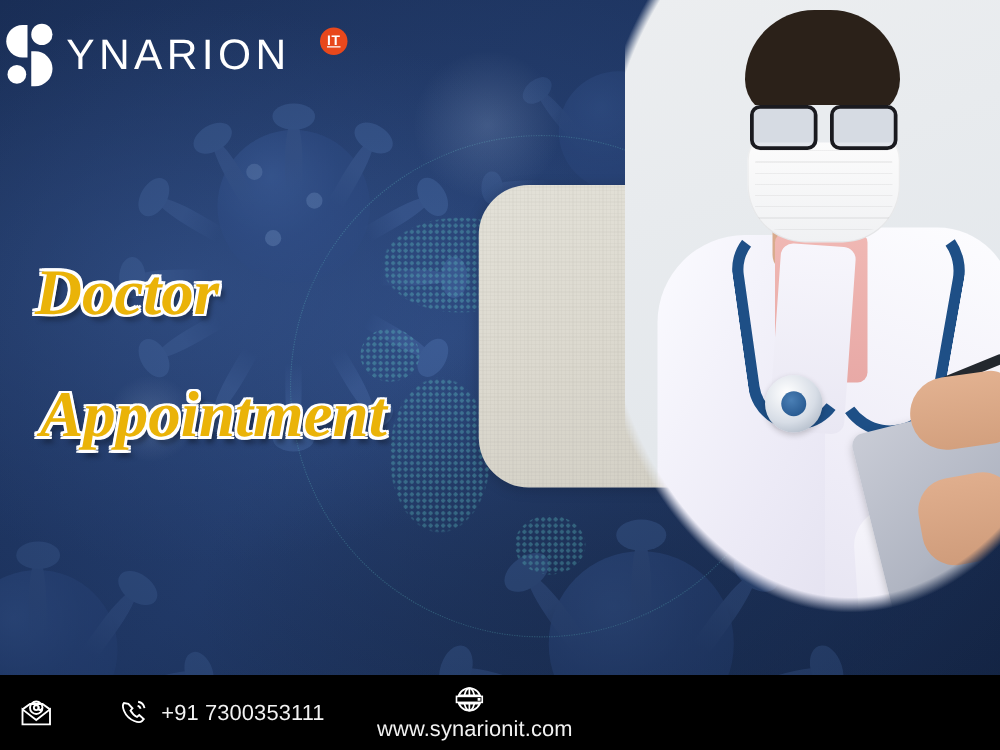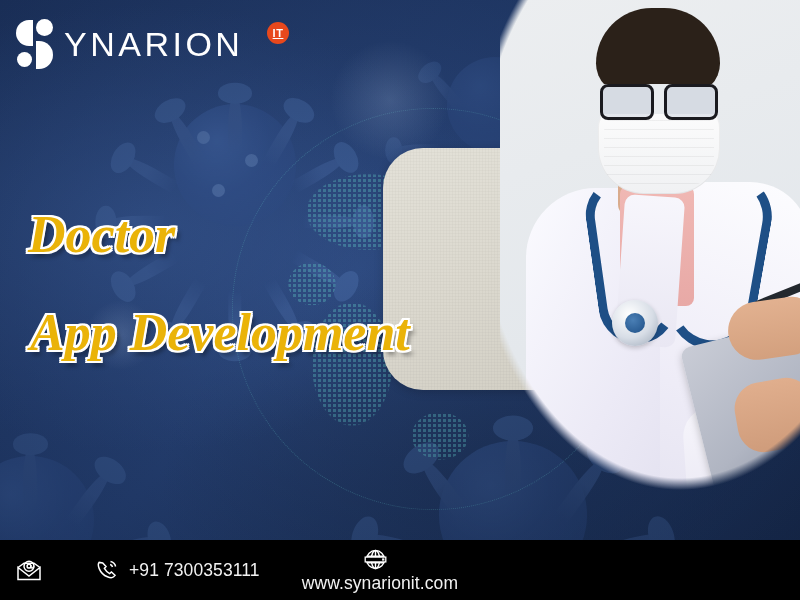--- a/index.html
+++ b/index.html
@@ -103,21 +103,21 @@
 
   .bokeh {
     position: absolute;
     border-radius: 50%;
     background: radial-gradient(circle, rgba(180,205,245,.22) 0%, rgba(180,205,245,0) 70%);
   }
 
   
   .logo {
     position: absolute;
-    left: 16px;
+    left: 5px;
     top: 8px;
     height: 72px;
     display: flex;
     align-items: center;
   }
   .logo-mark {
     position: relative;
     width: 46px;
     height: 56px;
     margin-right: 2px;
@@ -502,21 +502,21 @@
       <div class="lm-bot-half"></div>
     </div>
     <div class="logo-text">
       <div class="logo-word">YNARION</div>
       <div class="it-badge">IT</div>
     </div>
   </div>
 
   <div class="headline">
     <div class="hl-line l1">Doctor</div>
-    <div class="hl-line l3">App Development</div>
+    <div class="hl-line l2">Appointment</div>
   </div>
 
   <div class="footer">
 
     <div class="fitem f-mail">
       <span class="ficon">
         <svg width="26" height="22" viewBox="0 0 26 22" fill="none" stroke="#ffffff" stroke-width="1.5">
           <path d="M2 8.5 L13 17 L24 8.5 L24 20.5 L2 20.5 Z"></path>
           <path d="M2 8.5 L8 4.2 L18 4.2 L24 8.5"></path>
           <circle cx="13" cy="7.2" r="5"></circle>

